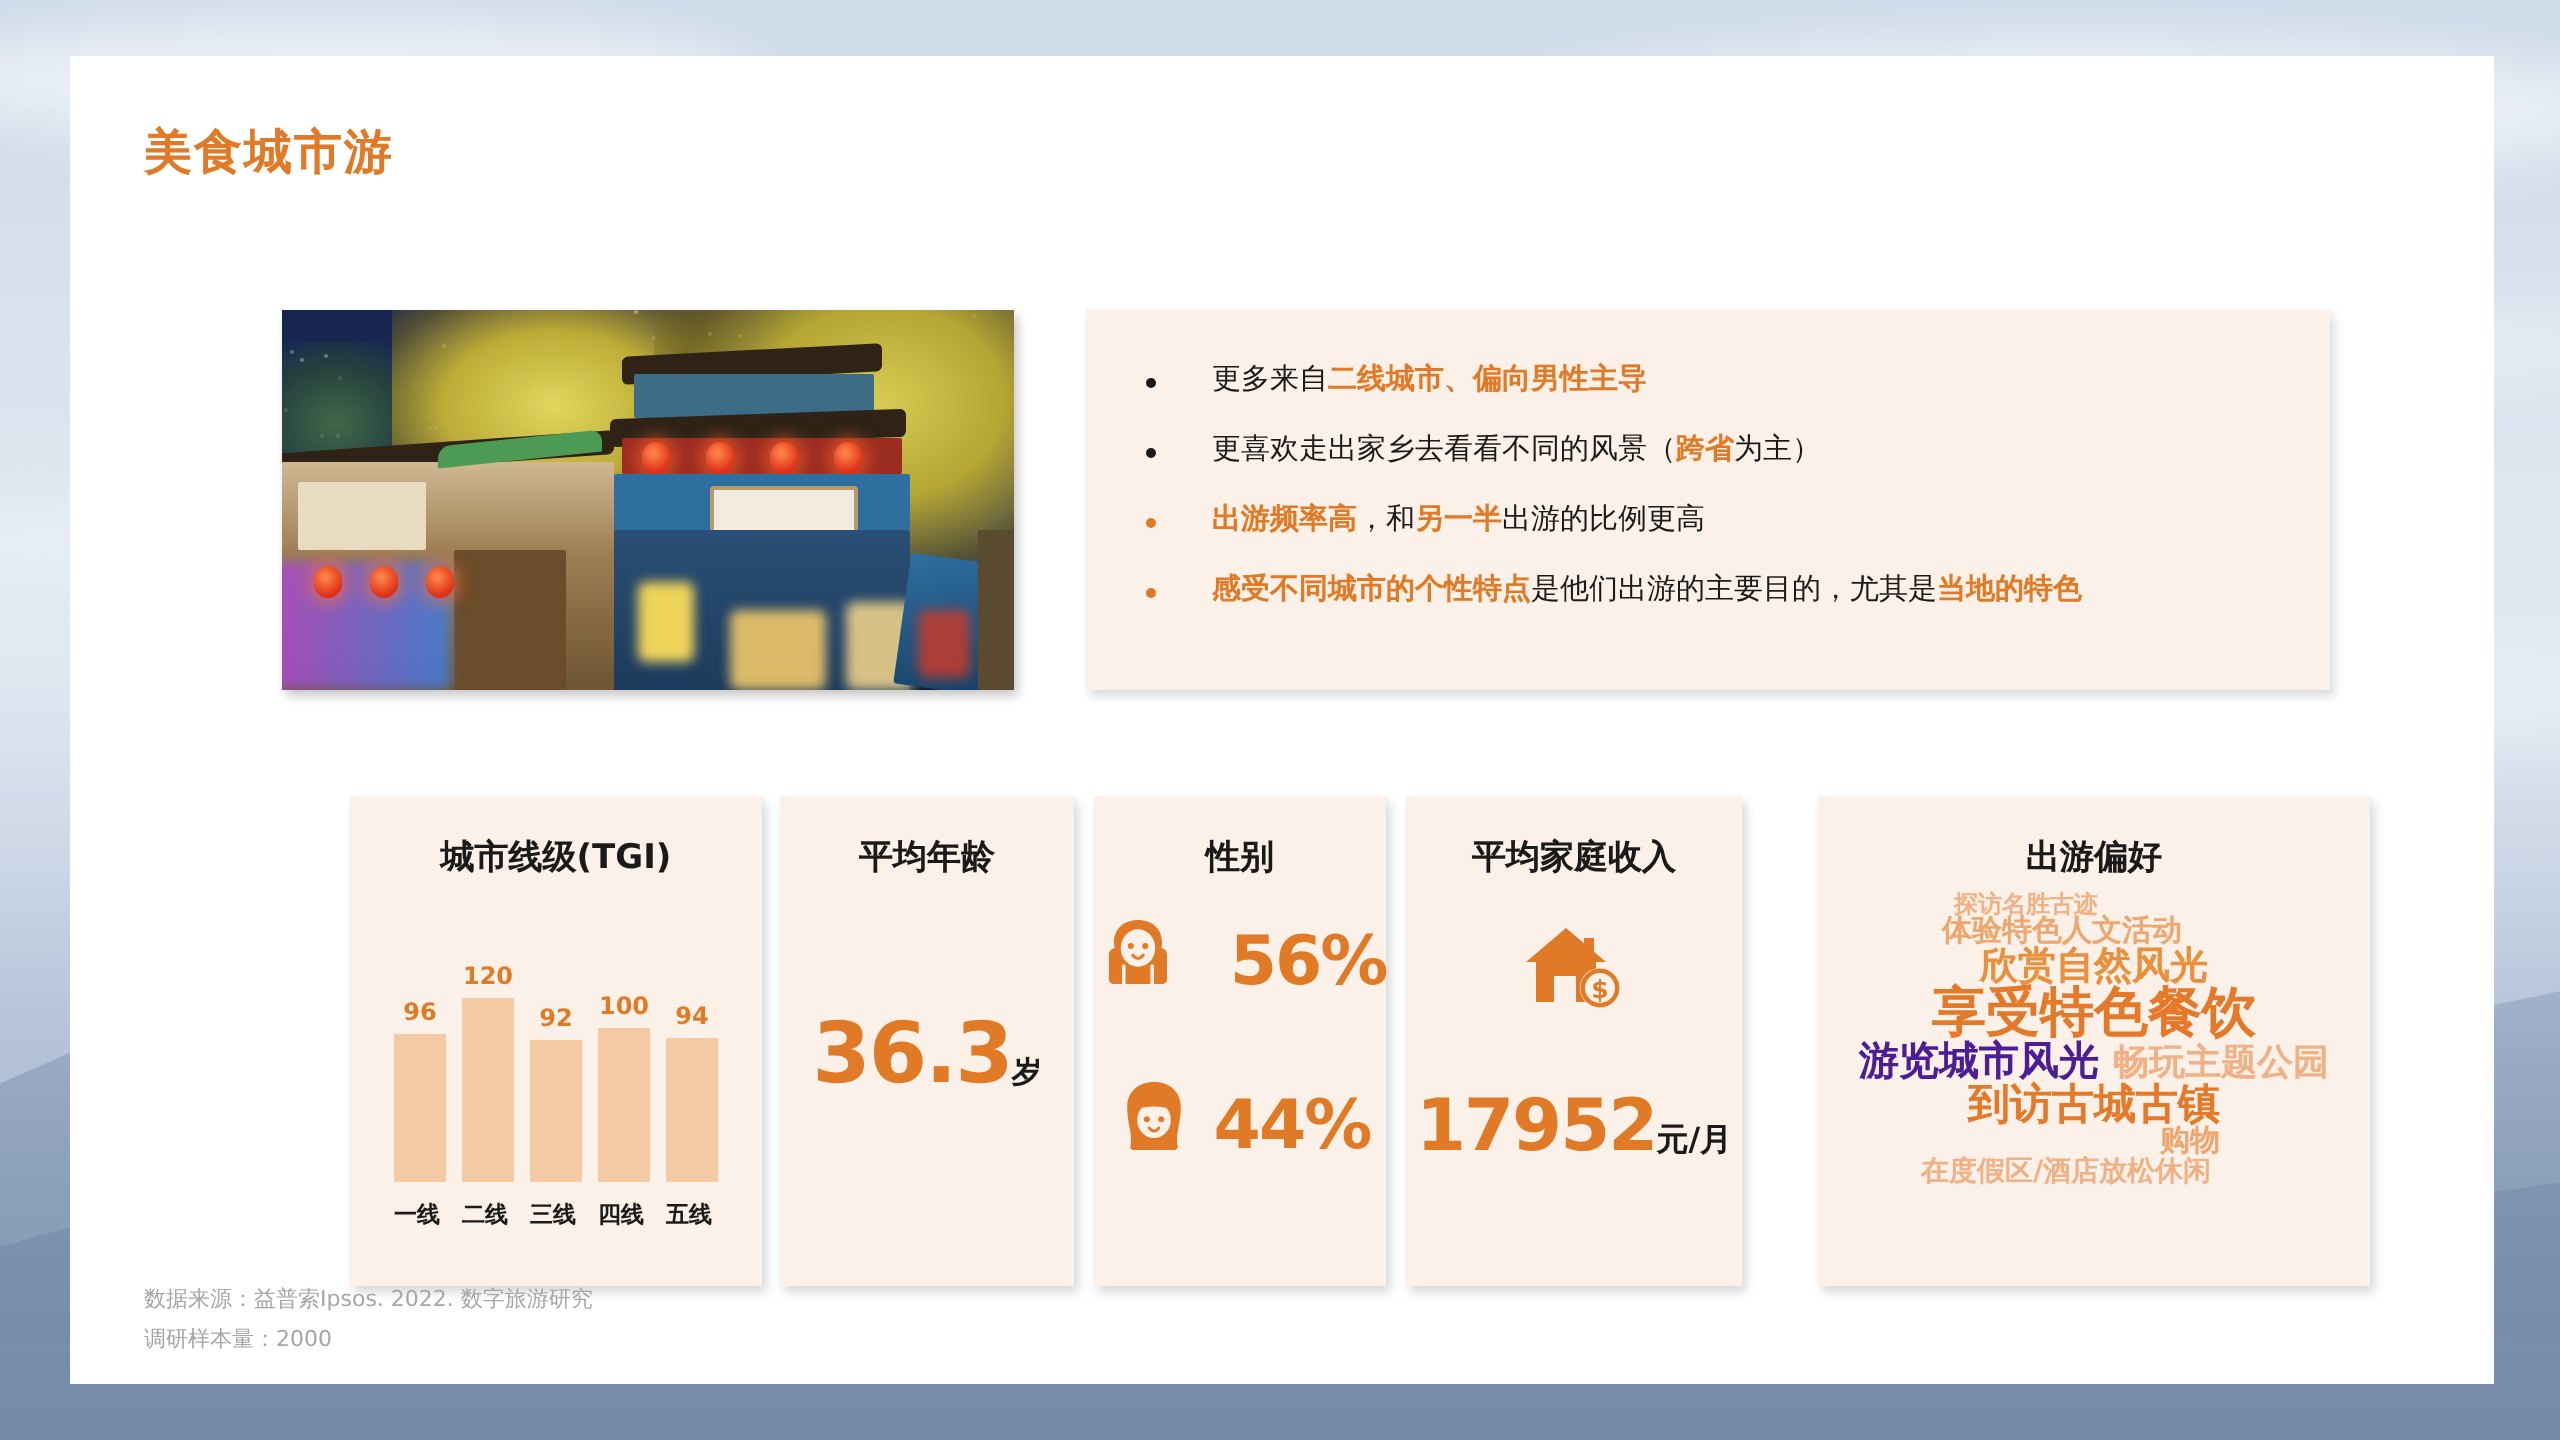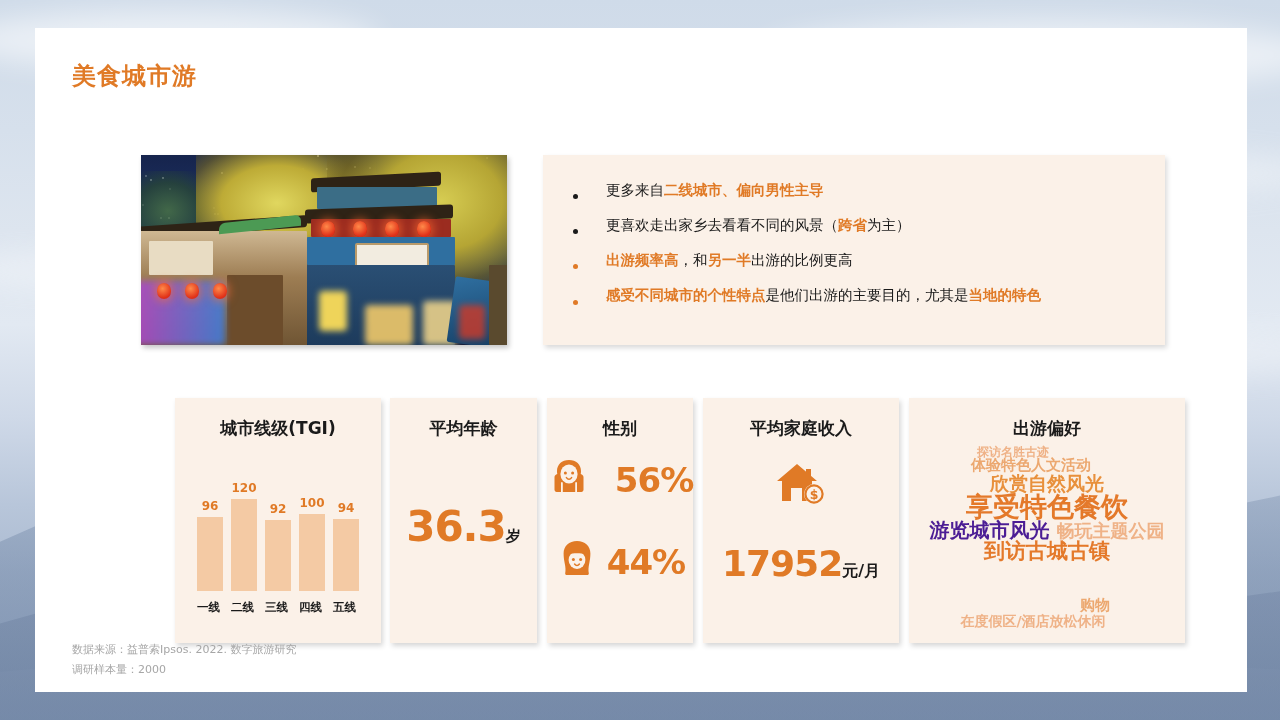--- a/index.html
+++ b/index.html
@@ -167,21 +167,21 @@
     position: absolute;
     left: 402px; top: 0;
     width: 622px;
     height: 190px;
     background: #fbf1e8;
     box-shadow: 2px 3px 5px rgba(0,0,0,0.15);
     padding: 26px 22px 0 22px;
   }
   .bullet-line {
     display: flex;
-    align-items: flex-end;
+    align-items: flex-start;
     margin-bottom: 17px;
     line-height: 1.25;
   }
   .bullet-dot {
     flex: 0 0 auto;
     width: 5px; height: 5px;
     border-radius: 50%;
     margin: 8px 28px 0 8px;
   }
   .bullet-dot.dark  { background: #1a1a1a; }
@@ -207,21 +207,21 @@
   .stat-card {
     position: absolute;
     top: 0;
     height: 245px;
     background: #fbf1e8;
     box-shadow: 2px 3px 5px rgba(0,0,0,0.16);
   }
   .card-city   { left: 0;    width: 206px; }
   .card-age    { left: 215px; width: 147px; }
   .card-gender { left: 372px; width: 146px; }
-  .card-income { left: 528px; width: 196px; }
+  .card-income { left: 528px; width: 168px; }
   .card-pref   { left: 734px; width: 276px; }
 
   .card-title {
     text-align: center;
     font-size: 17px;
     font-weight: bold;
     color: #1a1a1a;
     padding-top: 19px;
     font-family: "DejaVu Sans", "Liberation Sans", sans-serif;
   }
@@ -624,21 +624,21 @@
             <div class="wc-row">
               <span class="wc-word" style="font-size: 27px; color: rgb(228, 121, 42);">享受特色餐饮</span>
             </div>
             <div class="wc-row">
               <span class="wc-word" style="font-size: 20px; color: #4c1d95;">游览城市风光</span>
               <span class="wc-word" style="font-size: 18px; color: rgb(239, 178, 135);">畅玩主题公园</span>
             </div>
             <div class="wc-row">
               <span class="wc-word" style="font-size: 21px; color: rgb(228, 121, 42);">到访古城古镇</span>
             </div>
-            <div class="wc-row" style="transform: translateX(48px); margin-top: 36px;">
+            <div class="wc-row" style="transform: translateX(48px);">
               <span class="wc-word" style="font-size: 15px; color: rgb(236, 168, 112);">购物</span>
             </div>
             <div class="wc-row" style="transform: translateX(-14px);">
               <span class="wc-word" style="font-size: 14px; color: rgb(239, 178, 135);">在度假区/酒店放松休闲</span>
             </div>
           </div>
       </div>
     </div>
 
     <div class="footnote">

